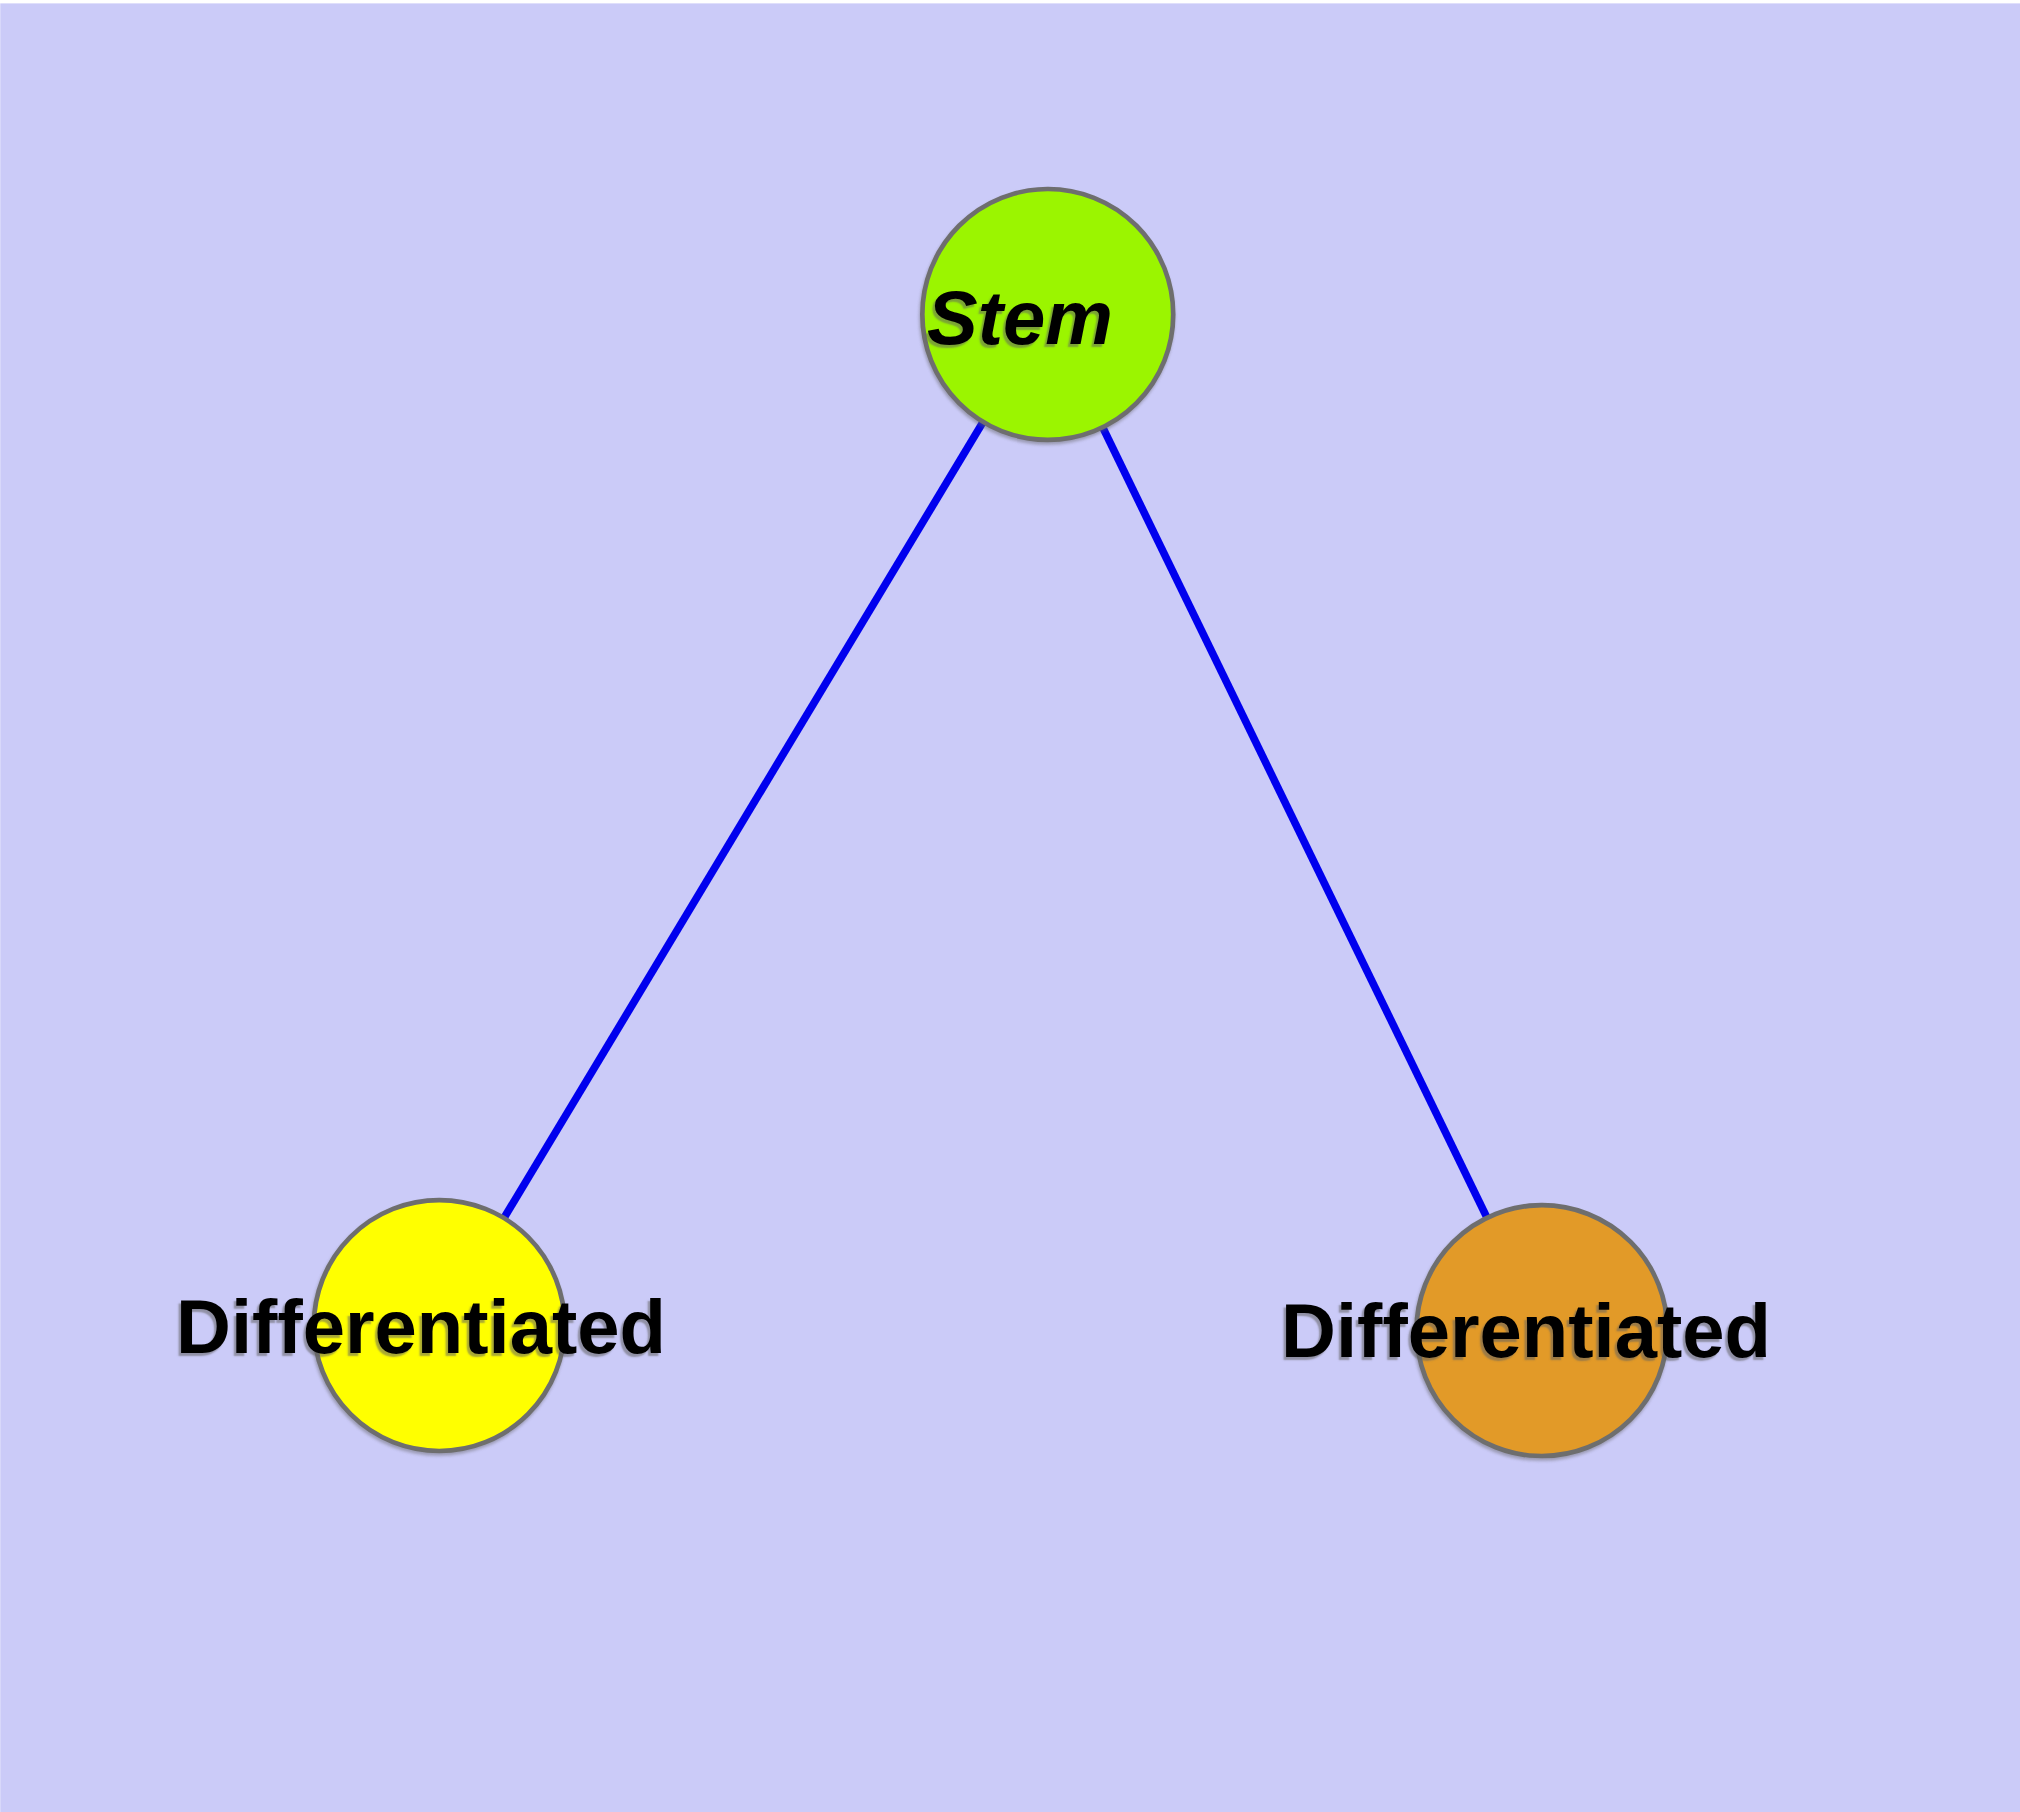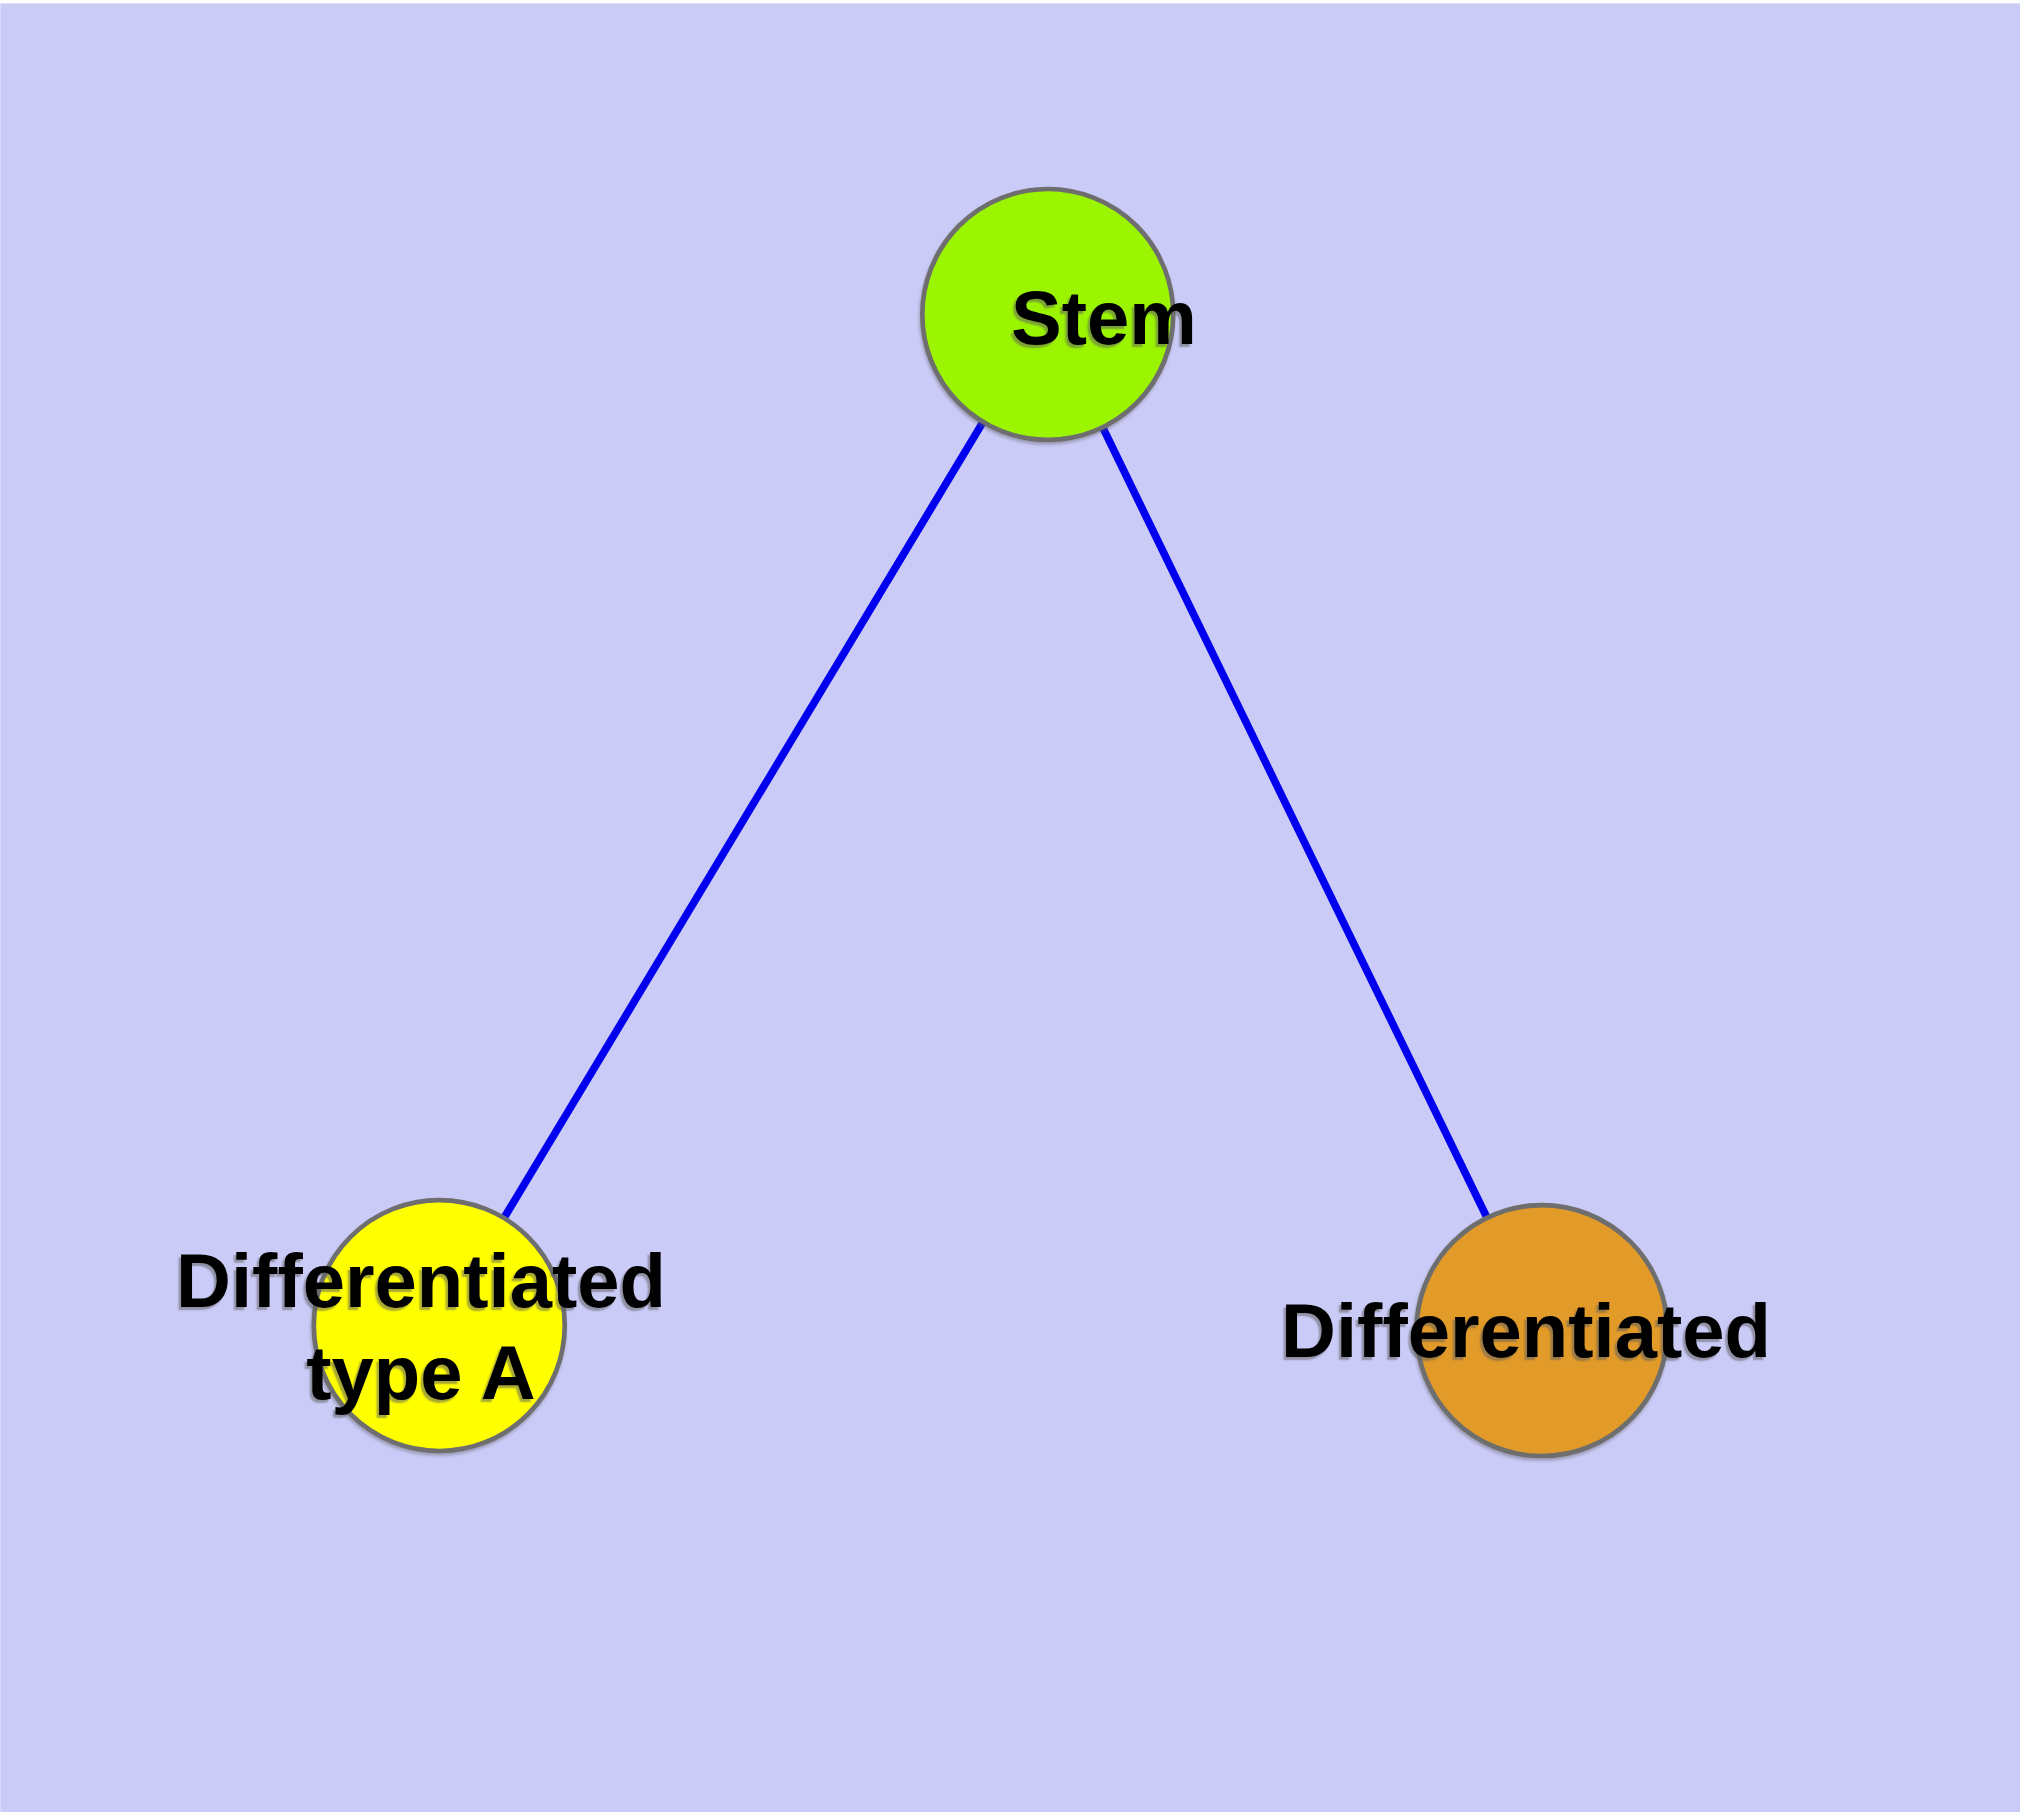--- a/index.html
+++ b/index.html
@@ -32,21 +32,21 @@
     text-align: center;
     color: #000000;
     font-weight: bold;
     font-size: 76px;
     line-height: 92px;
     white-space: nowrap;
     text-shadow: -2.5px 2.5px 1.7px rgba(96,96,96,0.55);
     pointer-events: none;
   }
   .label .ln { display: block; }
-  .stem-label   { left: 1104px; top: 318px; }
+  .stem-label   { left: 1020px; top: 318px; font-style: italic; }
   .type-a-label { left: 421px;  top: 1327px; }
   .type-b-label { left: 1526px; top: 1331px; }
 </style>
 </head>
 <body>
 
 <div class="stage">
 
   <svg class="graph-svg" viewBox="0 0 2384 2138" xmlns="http://www.w3.org/2000/svg">
 
@@ -59,21 +59,20 @@
     <circle class="node-circle" cx="518" cy="1564" r="148" stroke-width="5.5" fill="#ffff00" stroke="#6e6e6e"></circle>
     <circle class="node-circle" cx="1819" cy="1570" r="148" stroke-width="5.5" fill="#e29a28" stroke="#6e6e6e"></circle>
   </svg>
 
   <div class="label stem-label">
     <span class="ln">Stem</span>
   </div>
 
   <div class="label type-a-label">
     <span class="ln">Differentiated</span>
-    <span class="ln">type A</span>
   </div>
 
   <div class="label type-b-label">
     <span class="ln">Differentiated</span>
   </div>
 
 </div>
 
 
 </body></html>

